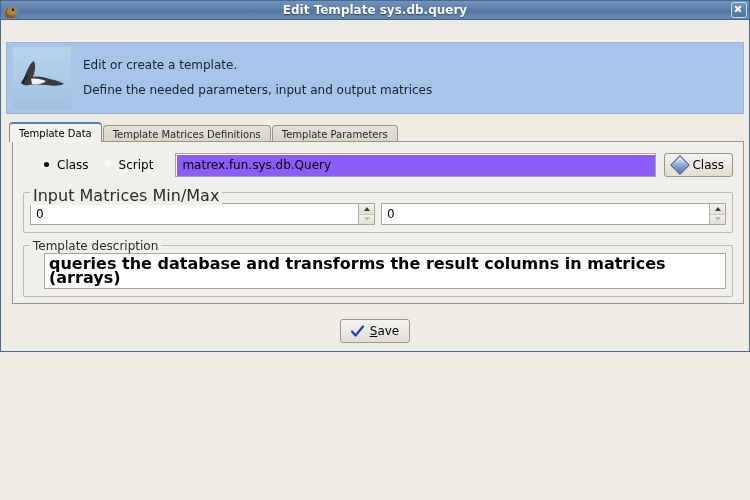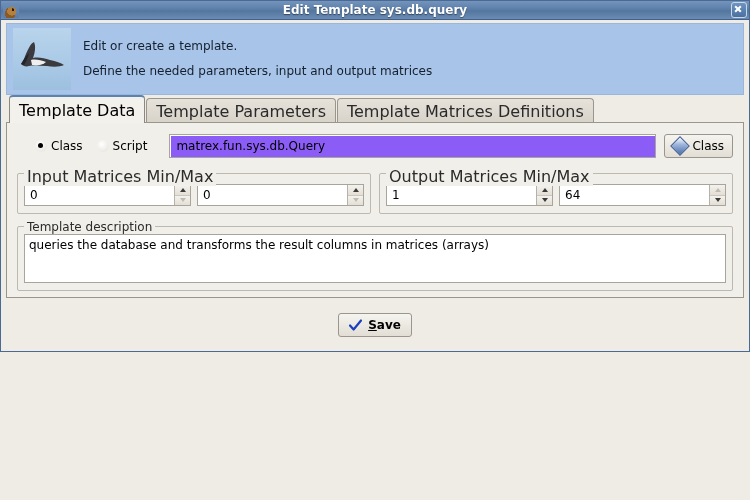--- a/index.html
+++ b/index.html
@@ -77,21 +77,21 @@
     top: 5px;
     width: 8px;
     height: 2px;
     background: #ffffff;
   }
   .close-btn::before { transform: rotate(45deg); }
   .close-btn::after  { transform: rotate(-45deg); }
 
   
   .banner-wrap {
-    padding: 3px 5px 0 5px;
+    padding: 22px 5px 0 5px;
     flex: 0 0 auto;
   }
   .banner {
     height: 72px;
     background: #a8c4e8;
     border: 1px solid #9ab6da;
     display: flex;
     align-items: stretch;
     padding: 4px 6px;
     box-sizing: border-box;
@@ -129,40 +129,40 @@
     padding: 6px 5px 0 8px;
     flex: 0 0 auto;
     height: 22px;
     box-sizing: content-box;
   }
   .tab {
     border: 1px solid #9a968e;
     border-bottom: none;
     border-radius: 4px 4px 0 0;
     padding: 3px 9px 3px 9px;
-    font-size: 16px;
+    font-size: 10px;
     background: linear-gradient(to bottom, #e6e2da, #d7d2c8);
     color: #2a2a2a;
     margin-right: 1px;
     position: relative;
     top: 1px;
   }
   .tab.active {
     background: #f3f1ec;
     border-color: #8b8781;
     border-top: 2px solid #5d82b0;
     padding-top: 4px;
     top: 0;
     z-index: 3;
     color: #000;
   }
 
   
   .panel {
-    margin: 0 5px 0 5px;
+    margin: 0 5px 0 11px;
     border: 1px solid #9a968e;
     background: #f1efe9;
     flex: 1 1 auto;
     position: relative;
     top: -1px;
     padding: 10px 10px 6px 10px;
     box-sizing: border-box;
     display: flex;
     flex-direction: column;
   }
@@ -313,43 +313,44 @@
   .spin-btn.up .arrow   { border-bottom: 4px solid #3a3a3a; }
   .spin-btn.down .arrow { border-top: 4px solid #3a3a3a; }
   .spin-btn.up.disabled .arrow   { border-bottom-color: #bfbbb3; }
   .spin-btn.down.disabled .arrow { border-top-color: #bfbbb3; }
 
   
   .desc-group {
     flex: 1 1 auto;
     border: 1px solid #bdb9b1;
     border-radius: 2px;
-    padding: 7px 6px 7px 6px;
+    padding: 7px 6px 7px 20px;
     position: relative;
     display: flex;
     box-sizing: border-box;
   }
   .desc-group > .gb-title {
     position: absolute;
     top: -7px;
     left: 6px;
     background: #f1efe9;
     padding: 0 3px;
     font-size: 12px;
     color: #2b2b2b;
   }
   .desc-area {
     flex: 1 1 auto;
     background: #ffffff;
     border: 1px solid #a9a59d;
     padding: 3px 4px;
-    font-size: 12px;
+    font-size: 16px;
     line-height: 14px;
     box-sizing: border-box;
     overflow: hidden;
+    font-weight: bold;
   }
 
   
   .footer {
     flex: 0 0 52px;
     display: flex;
     align-items: center;
     justify-content: center;
     gap: 200px;
   }
@@ -359,21 +360,20 @@
     border: 1px solid #9a968e;
     border-radius: 3px;
     background: linear-gradient(to bottom, #f6f4ef, #e2ded5);
     display: flex;
     align-items: center;
     justify-content: center;
     gap: 6px;
     padding: 0 10px;
     font-size: 12px;
     box-sizing: border-box;
-    font-weight: bold;
   }
   .btn .mnemonic { text-decoration: underline; }
   .check-icon { width: 13px; height: 13px; }
   .x-icon { width: 13px; height: 13px; }
 </style>
 </head>
 <body>
 
 <div class="window">
 
@@ -395,22 +395,22 @@
       <div class="banner-text">
         <div>Edit or create a template.</div>
         <div class="spacer"></div>
         <div>Define the needed parameters, input and output matrices</div>
       </div>
     </div>
   </div>
 
   <div class="tabs-row">
     <div class="tab active">Template Data</div>
+    <div class="tab">Template Matrices Definitions</div>
     <div class="tab">Template Parameters</div>
-    <div class="tab">Template Matrices Definitions</div>
   </div>
 
   <div class="panel">
 
     <div class="class-row">
       <div class="radio-group">
         <div class="radio checked">
           <span class="dot"></span>
           <span class="lbl">Class</span>
         </div>
@@ -449,47 +449,20 @@
                   <span class="arrow"></span>
                 </div>
               <div class="spin-btn down disabled">
                   <span class="arrow"></span>
                 </div>
             </div>
           </div>
         </div>
       </div>
 
-      <div class="groupbox">
-        <div class="gb-title">Output Matrices Min/Max</div>
-        <div class="spin-row">
-          <div class="spinner">
-            <div class="val">1</div>
-            <div class="spin-btns">
-              <div class="spin-btn up">
-                  <span class="arrow"></span>
-                </div>
-              <div class="spin-btn down">
-                  <span class="arrow"></span>
-                </div>
-            </div>
-          </div>
-          <div class="spinner">
-            <div class="val">64</div>
-            <div class="spin-btns">
-              <div class="spin-btn up disabled">
-                  <span class="arrow"></span>
-                </div>
-              <div class="spin-btn down">
-                  <span class="arrow"></span>
-                </div>
-            </div>
-          </div>
-        </div>
-      </div>
 
     </div>
 
     <div class="desc-group">
       <div class="gb-title">Template description</div>
       <div class="desc-area">queries the database and transforms the result columns in matrices (arrays)</div>
     </div>
 
   </div>
 

